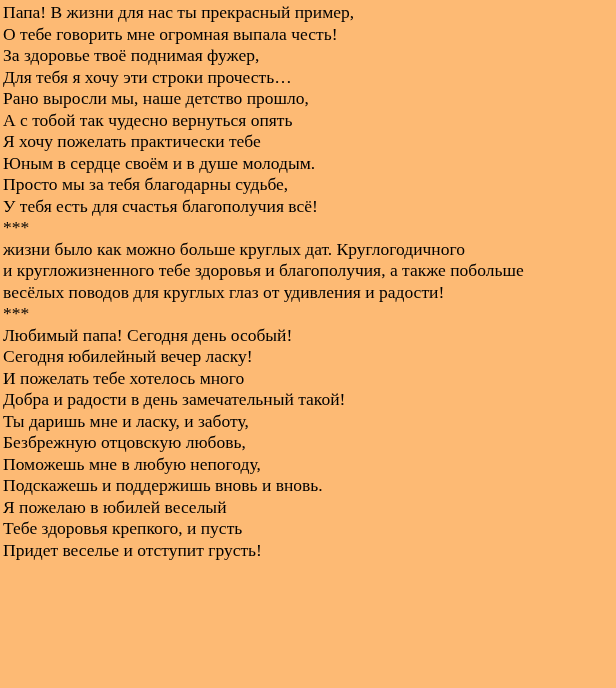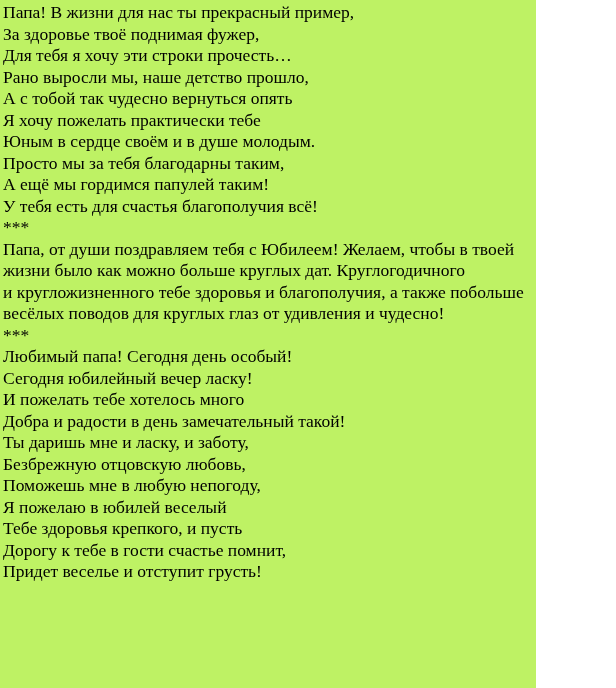--- a/index.html
+++ b/index.html
@@ -1,64 +1,63 @@
 <!DOCTYPE html>
 <html><head>
 <meta charset="utf-8">
 <style>
   html, body {
     margin: 0;
     padding: 0;
     background: #ffffff;
   }
   .page {
-    width: 536px;
+    width: 616px;
     height: 688px;
     box-sizing: border-box;
-    background: #bef264;
+    background: #fdba74;
     overflow: hidden;
   }
   .document-body {
     padding: 2px 4px 0 3px;
     font-family: "Liberation Serif", "DejaVu Serif", serif;
     font-size: 17.5px;
     line-height: 21.5px;
     color: #000000;
   }
   .line {
     white-space: nowrap;
     margin: 0;
   }
 </style>
 </head>
 <body>
 
 <div class="page">
   <div class="document-body">
       <div class="line poem">Папа! В жизни для нас ты прекрасный пример,</div>
+      <div class="line poem">О тебе говорить мне огромная выпала честь!</div>
       <div class="line poem">За здоровье твоё поднимая фужер,</div>
       <div class="line poem">Для тебя я хочу эти строки прочесть…</div>
       <div class="line poem">Рано выросли мы, наше детство прошло,</div>
       <div class="line poem">А с тобой так чудесно вернуться опять</div>
       <div class="line poem">Я хочу пожелать практически тебе</div>
       <div class="line poem">Юным в сердце своём и в душе молодым.</div>
-      <div class="line poem">Просто мы за тебя благодарны таким,</div>
-      <div class="line poem">А ещё мы гордимся папулей таким!</div>
+      <div class="line poem">Просто мы за тебя благодарны судьбе,</div>
       <div class="line poem">У тебя есть для счастья благополучия всё!</div>
       <div class="line separator">***</div>
-      <div class="line prose">Папа, от души поздравляем тебя с Юбилеем! Желаем, чтобы в твоей</div>
       <div class="line prose">жизни было как можно больше круглых дат. Круглогодичного</div>
       <div class="line prose">и кругложизненного тебе здоровья и благополучия, а также побольше</div>
-      <div class="line prose">весёлых поводов для круглых глаз от удивления и чудесно!</div>
+      <div class="line prose">весёлых поводов для круглых глаз от удивления и радости!</div>
       <div class="line separator">***</div>
       <div class="line poem">Любимый папа! Сегодня день особый!</div>
       <div class="line poem">Сегодня юбилейный вечер ласку!</div>
       <div class="line poem">И пожелать тебе хотелось много</div>
       <div class="line poem">Добра и радости в день замечательный такой!</div>
       <div class="line poem">Ты даришь мне и ласку, и заботу,</div>
       <div class="line poem">Безбрежную отцовскую любовь,</div>
       <div class="line poem">Поможешь мне в любую непогоду,</div>
+      <div class="line poem">Подскажешь и поддержишь вновь и вновь.</div>
       <div class="line poem">Я пожелаю в юбилей веселый</div>
       <div class="line poem">Тебе здоровья крепкого, и пусть</div>
-      <div class="line poem">Дорогу к тебе в гости счастье помнит,</div>
       <div class="line poem">Придет веселье и отступит грусть!</div>
     </div>
 </div>
 
 </body></html>

